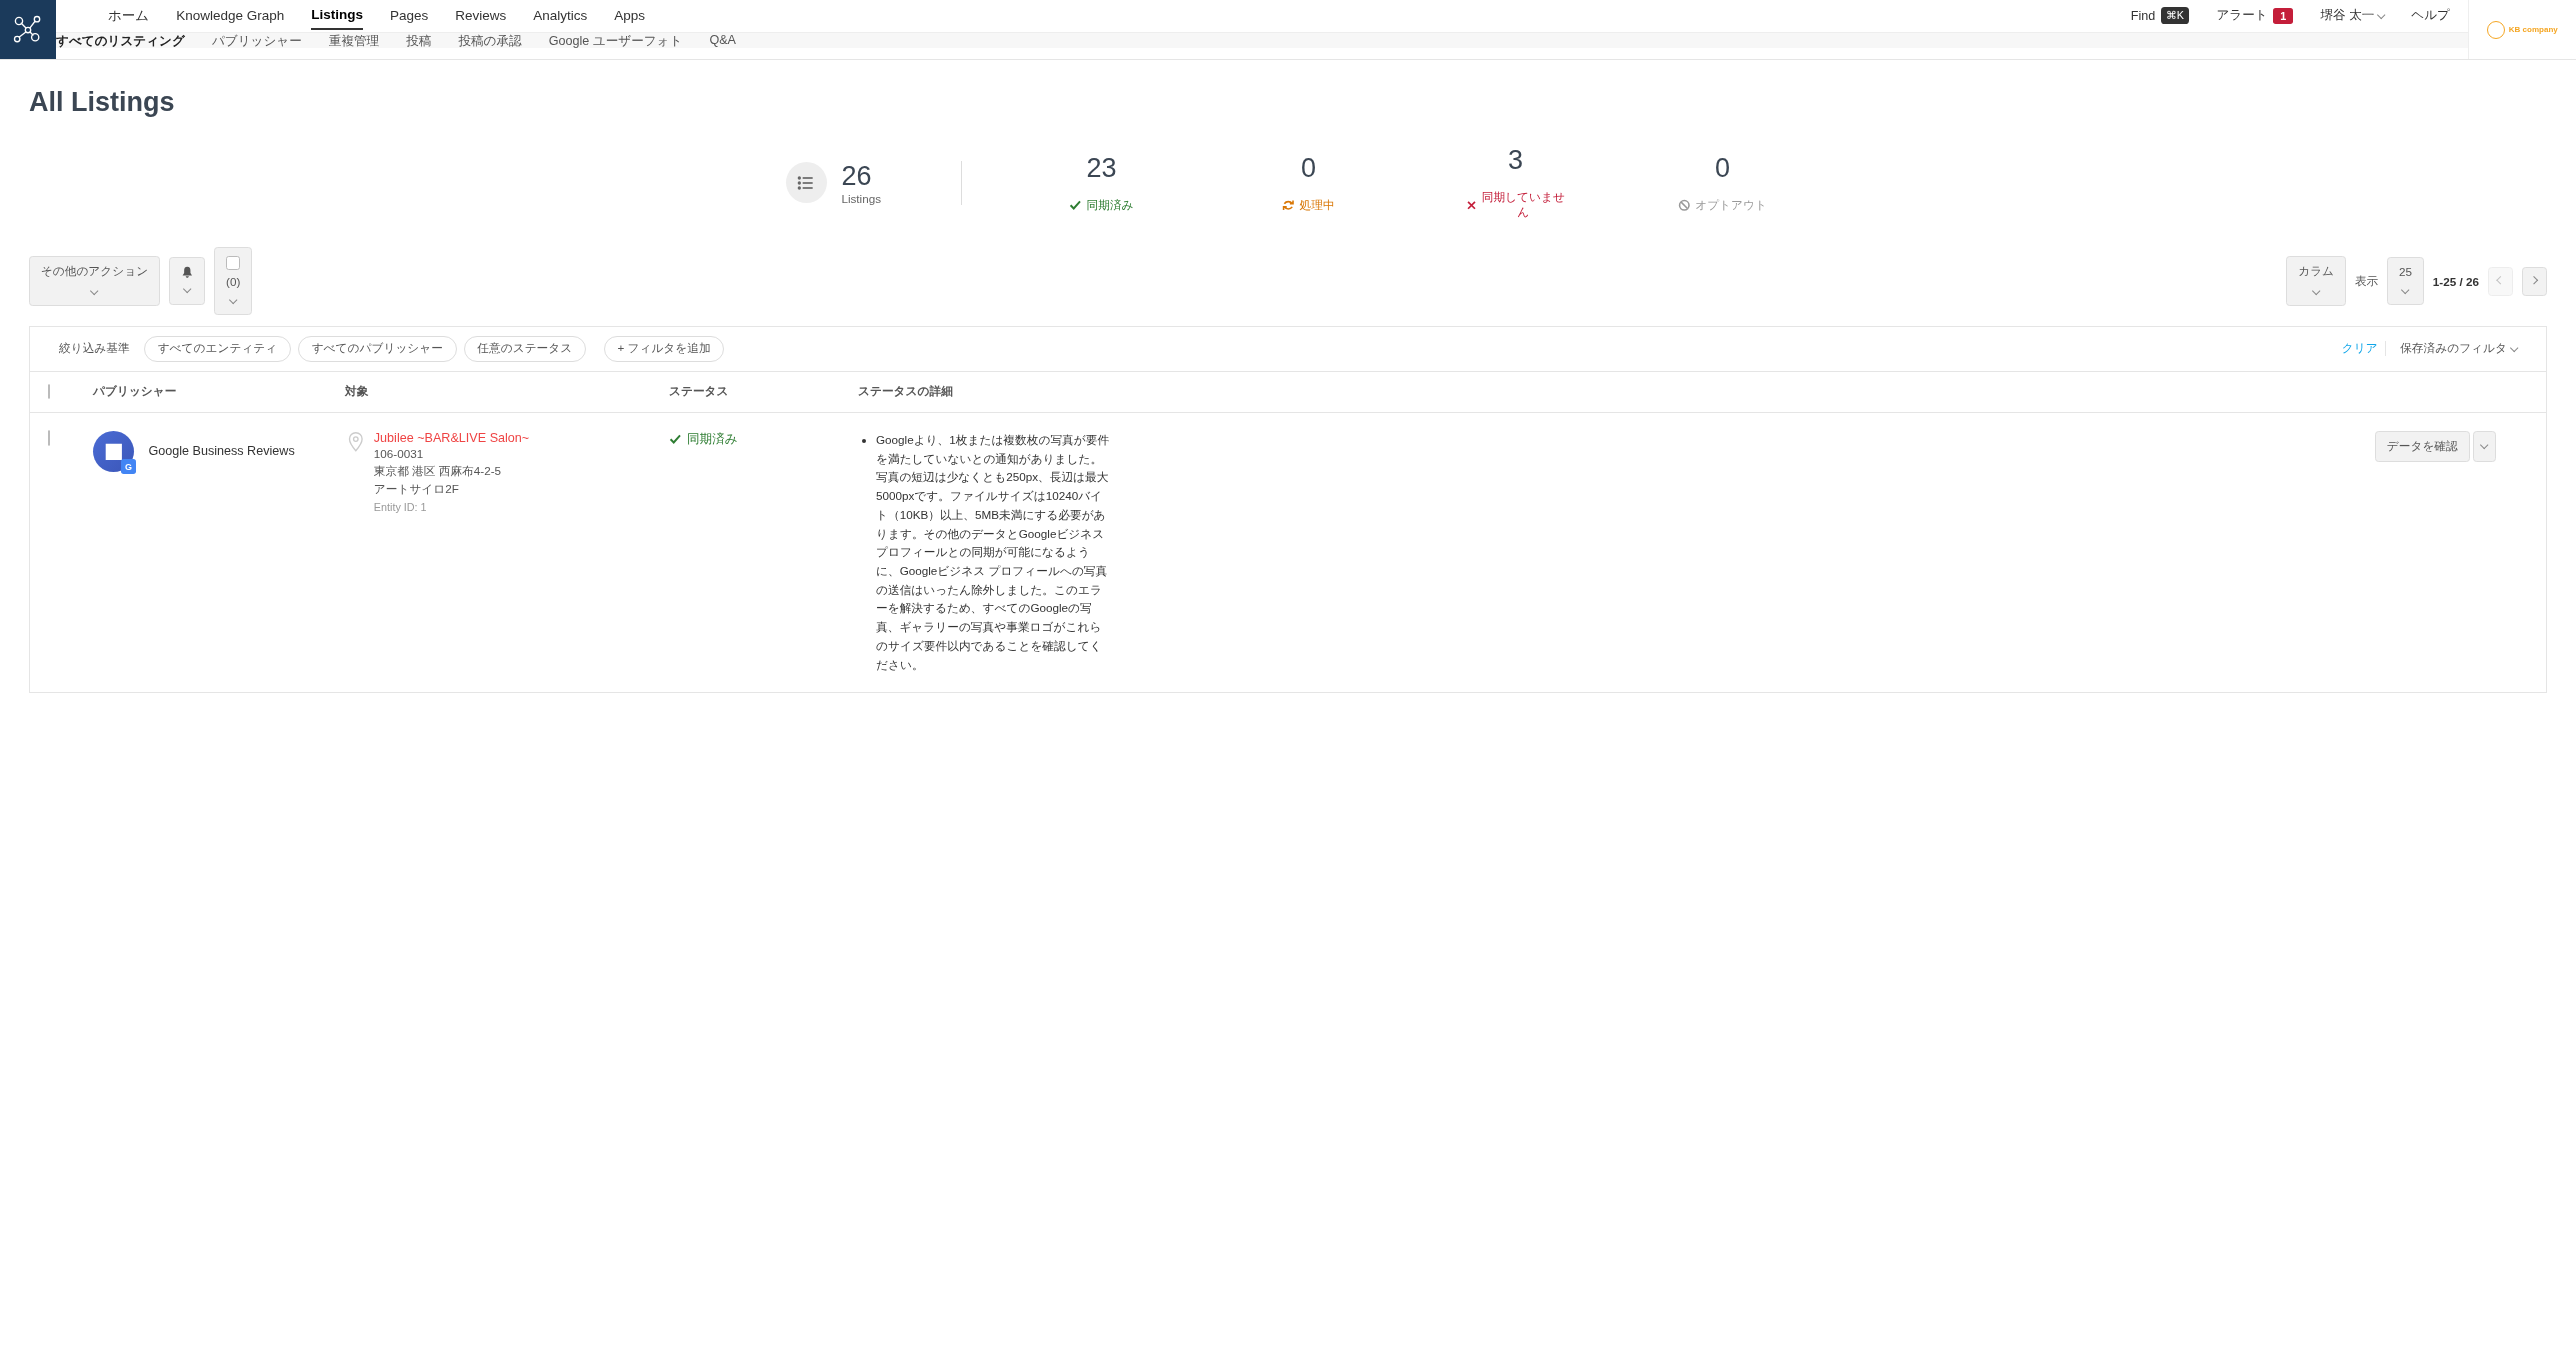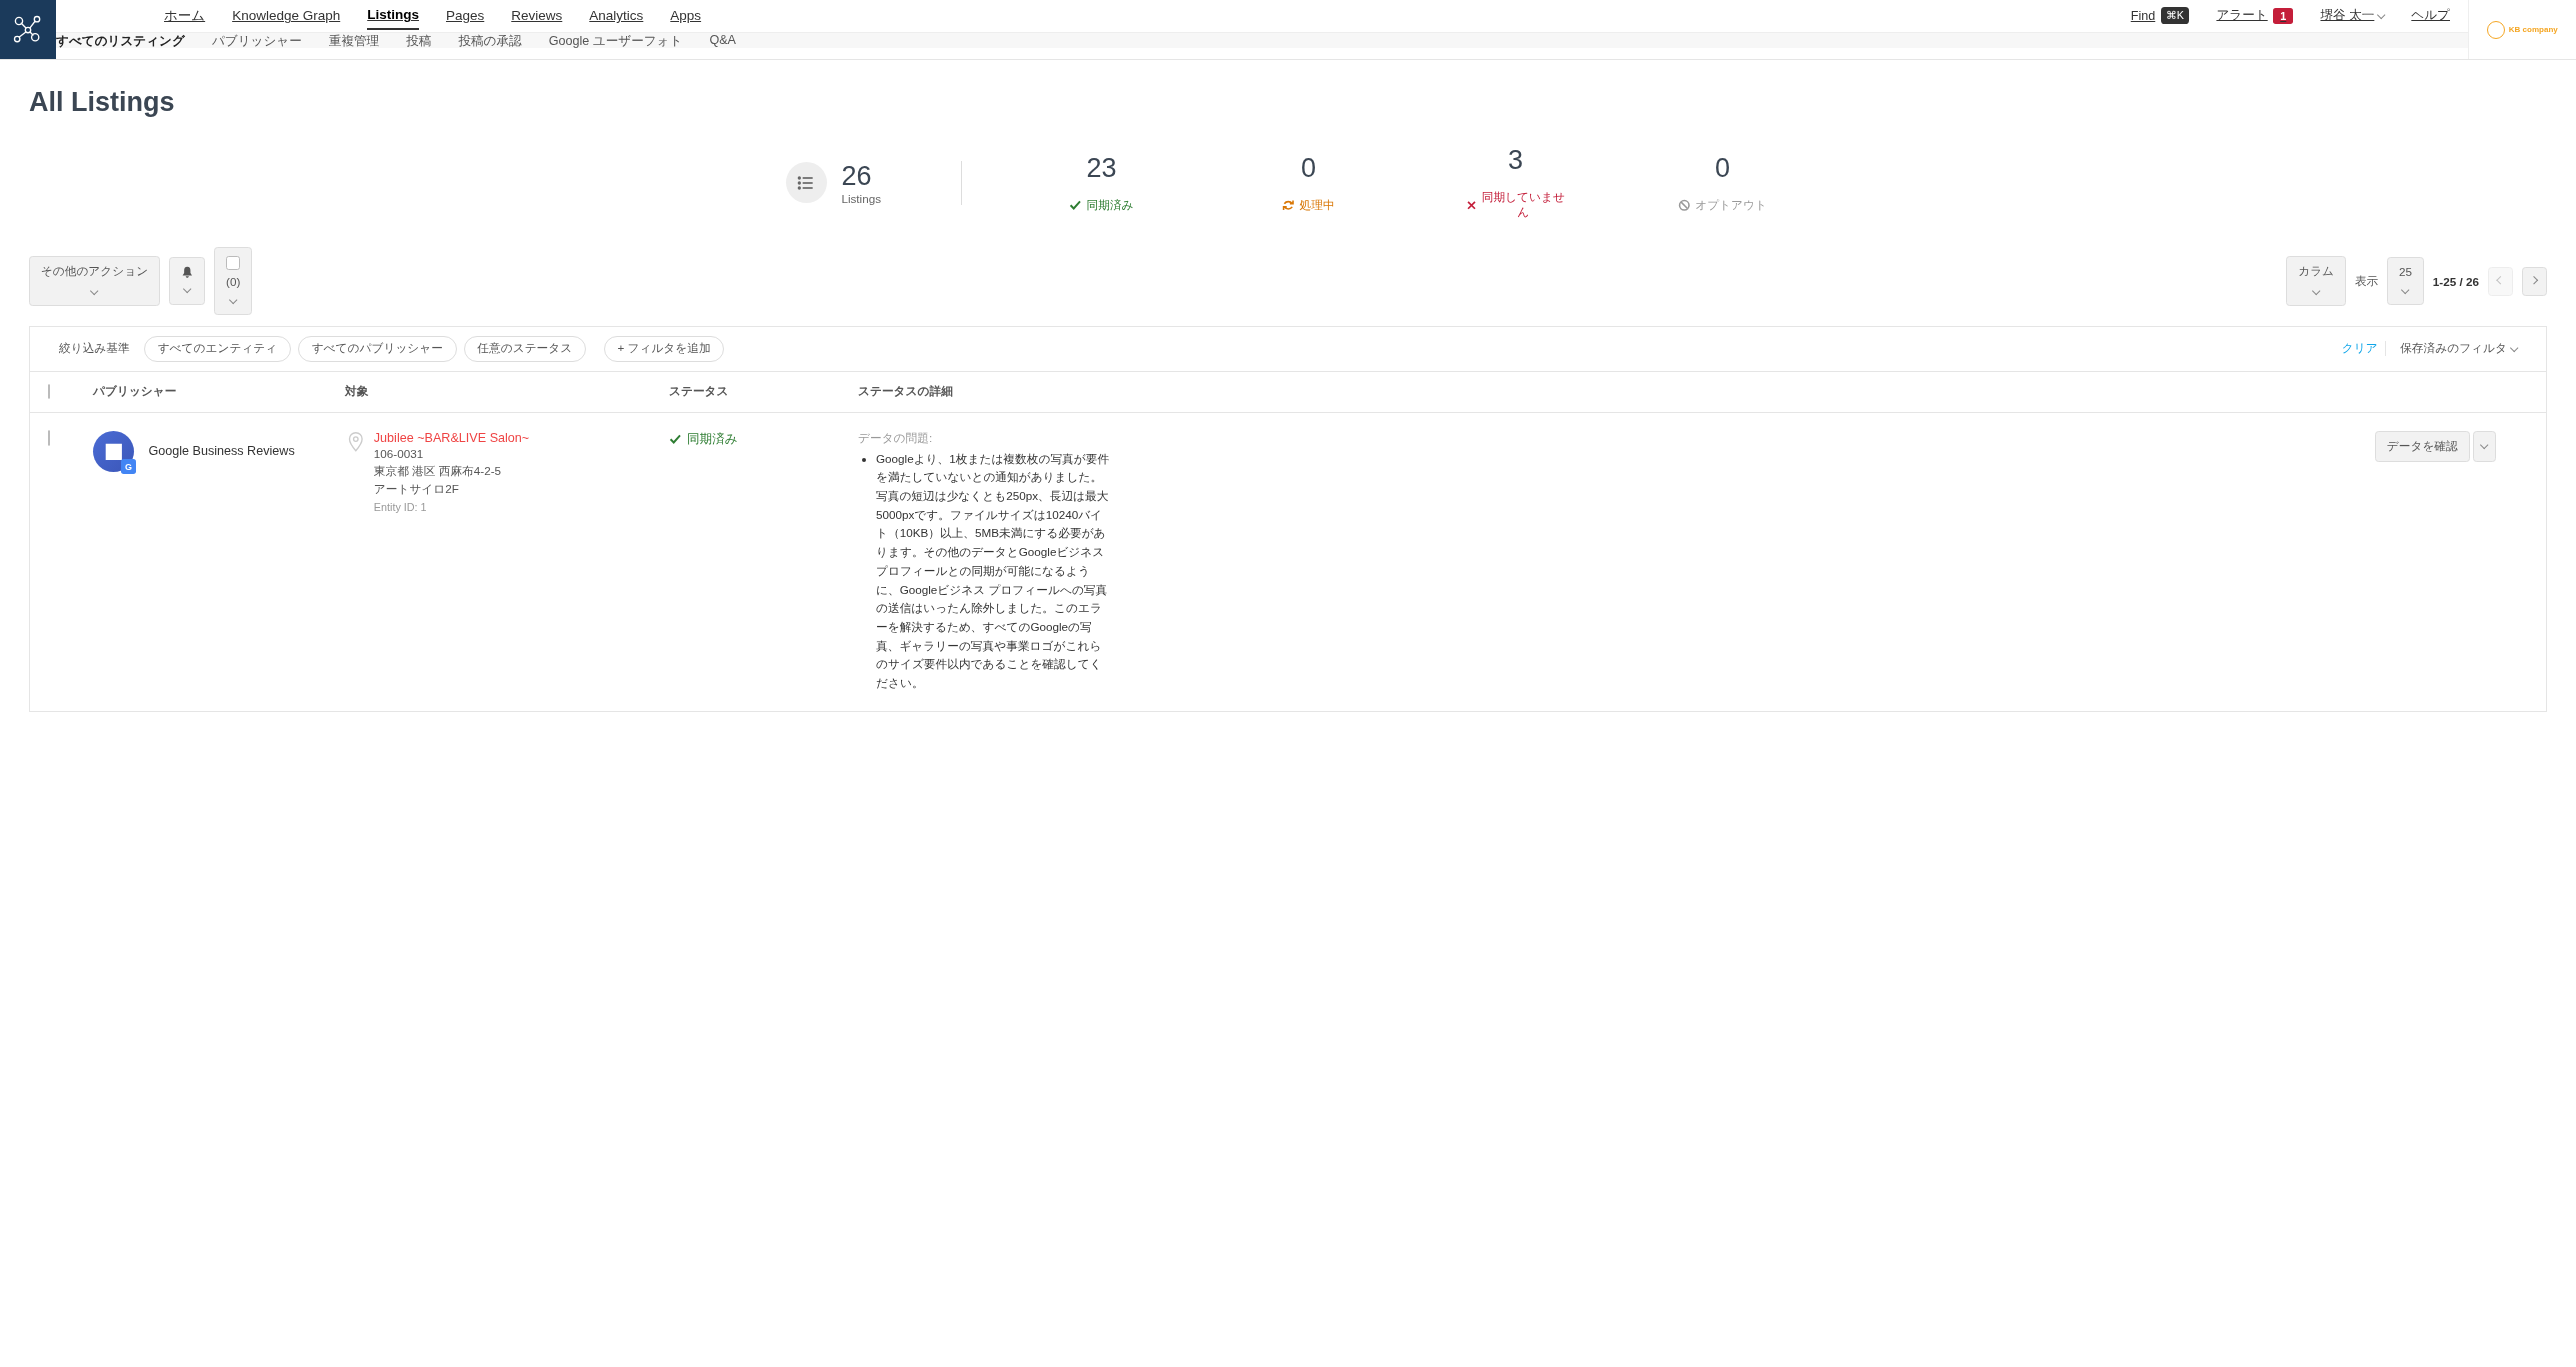--- a/index.html
+++ b/index.html
@@ -1,21 +1,21 @@
 <!DOCTYPE html>
 <html style="font-size:14.4px"><head>
 <meta charset="utf-8">
 <style>
 * { box-sizing: border-box; margin: 0; padding: 0; }
 body { font-family: -apple-system, BlinkMacSystemFont, "Segoe UI", Helvetica, Arial, sans-serif; font-size: 12.6px; color: #333; background: #fff; }
 .header { display: flex; align-items: stretch; border-bottom: 0.9px solid #e5e5e5; background: #fff; }
 .logo-block { width: 56px; height: 59px; background: #1b3a5b; display: flex; align-items: center; justify-content: center; }
 .logo-block svg { width: 36px; height: 36px; }
 .nav-wrap { flex: 1; display: flex; flex-direction: column; }
-.top-nav { display: flex; align-items: center; height: 31.5px; padding-left: 108px; gap: 27px; text-decoration: underline; }
+.top-nav { display: flex; align-items: center; height: 31.5px; padding-left: 52px; gap: 27px; }
 .top-nav .nav-item { color: #333; font-size: 13.5px; cursor: pointer; padding: 5.4px 0; }
 .top-nav .nav-item.active { color: #000; font-weight: 600; border-bottom: 2.7px solid #333; }
 .top-nav .spacer { flex: 1; }
 .find-box { display: flex; align-items: center; gap: 5.4px; font-size: 12.6px; color: #333; }
 .kbd { background: #333; color: #fff; padding: 1.8px 5.4px; border-radius: 3.6px; font-size: 10.8px; }
 .alert-box { display: flex; align-items: center; gap: 5.4px; font-size: 12.6px; }
 .alert-badge { background: #c41e3a; color: #fff; padding: 1.8px 7.2px; border-radius: 2.7px; font-size: 10.8px; font-weight: 600; }
 .user-menu { display: flex; align-items: center; gap: 3.6px; font-size: 12.6px; cursor: pointer; }
 .help-link { font-size: 12.6px; cursor: pointer; margin-right: 18px; }
 .company-logo { width: 108px; height: 59px; display: flex; align-items: center; justify-content: center; border-left: 0.9px solid #eee; }
@@ -283,21 +283,20 @@
     <div class="col-status">
       <div class="status-cell">
         <svg class="icon-sm" viewBox="0 0 16 16" fill="none" stroke="#2e7d32" stroke-width="2.5">
             <path d="M2 8 L6 12 L14 3"></path>
           </svg>
         <span>同期済み</span>
       </div>
     </div>
     <div class="col-detail">
       <div class="detail-cell">
-        <div class="detail-title">データの問題:</div>
         <ul>
             <li>Googleより、1枚または複数枚の写真が要件を満たしていないとの通知がありました。写真の短辺は少なくとも250px、長辺は最大5000pxです。ファイルサイズは10240バイト（10KB）以上、5MB未満にする必要があります。その他のデータとGoogleビジネス プロフィールとの同期が可能になるように、Googleビジネス プロフィールへの写真の送信はいったん除外しました。このエラーを解決するため、すべてのGoogleの写真、ギャラリーの写真や事業ロゴがこれらのサイズ要件以内であることを確認してください。</li>
           </ul>
       </div>
     </div>
     <div class="col-action">
       <div class="action-btns">
         <button class="btn">データを確認</button>
         <button class="btn" style="padding:7.2px;">
           <span class="chevron"></span>

